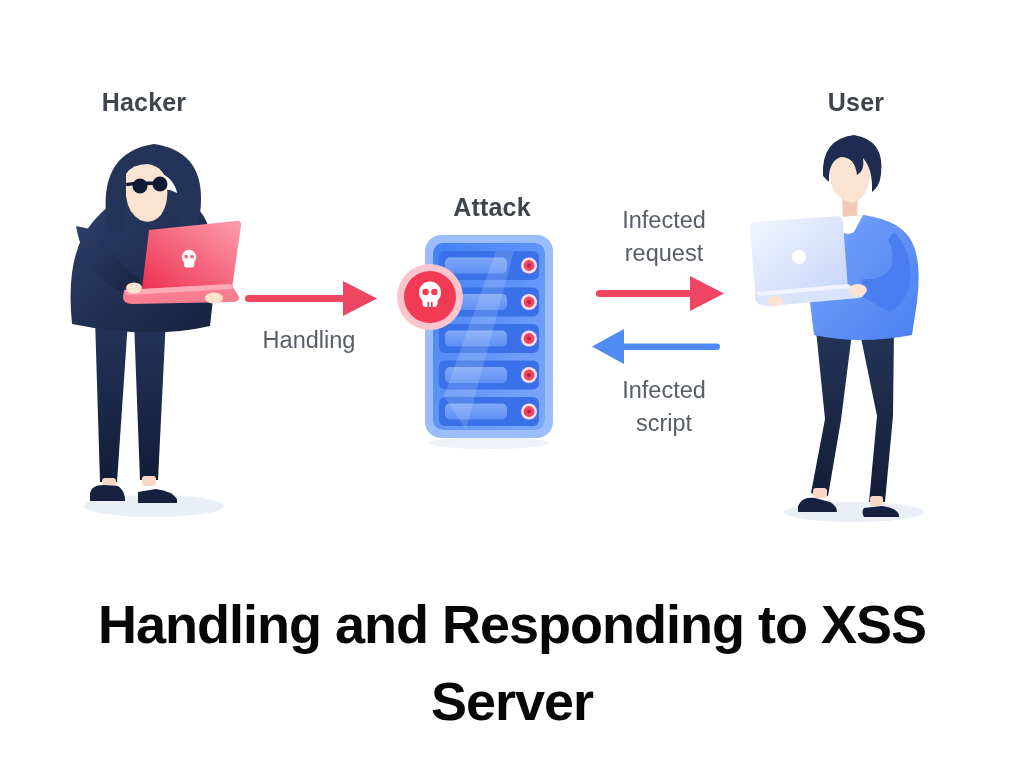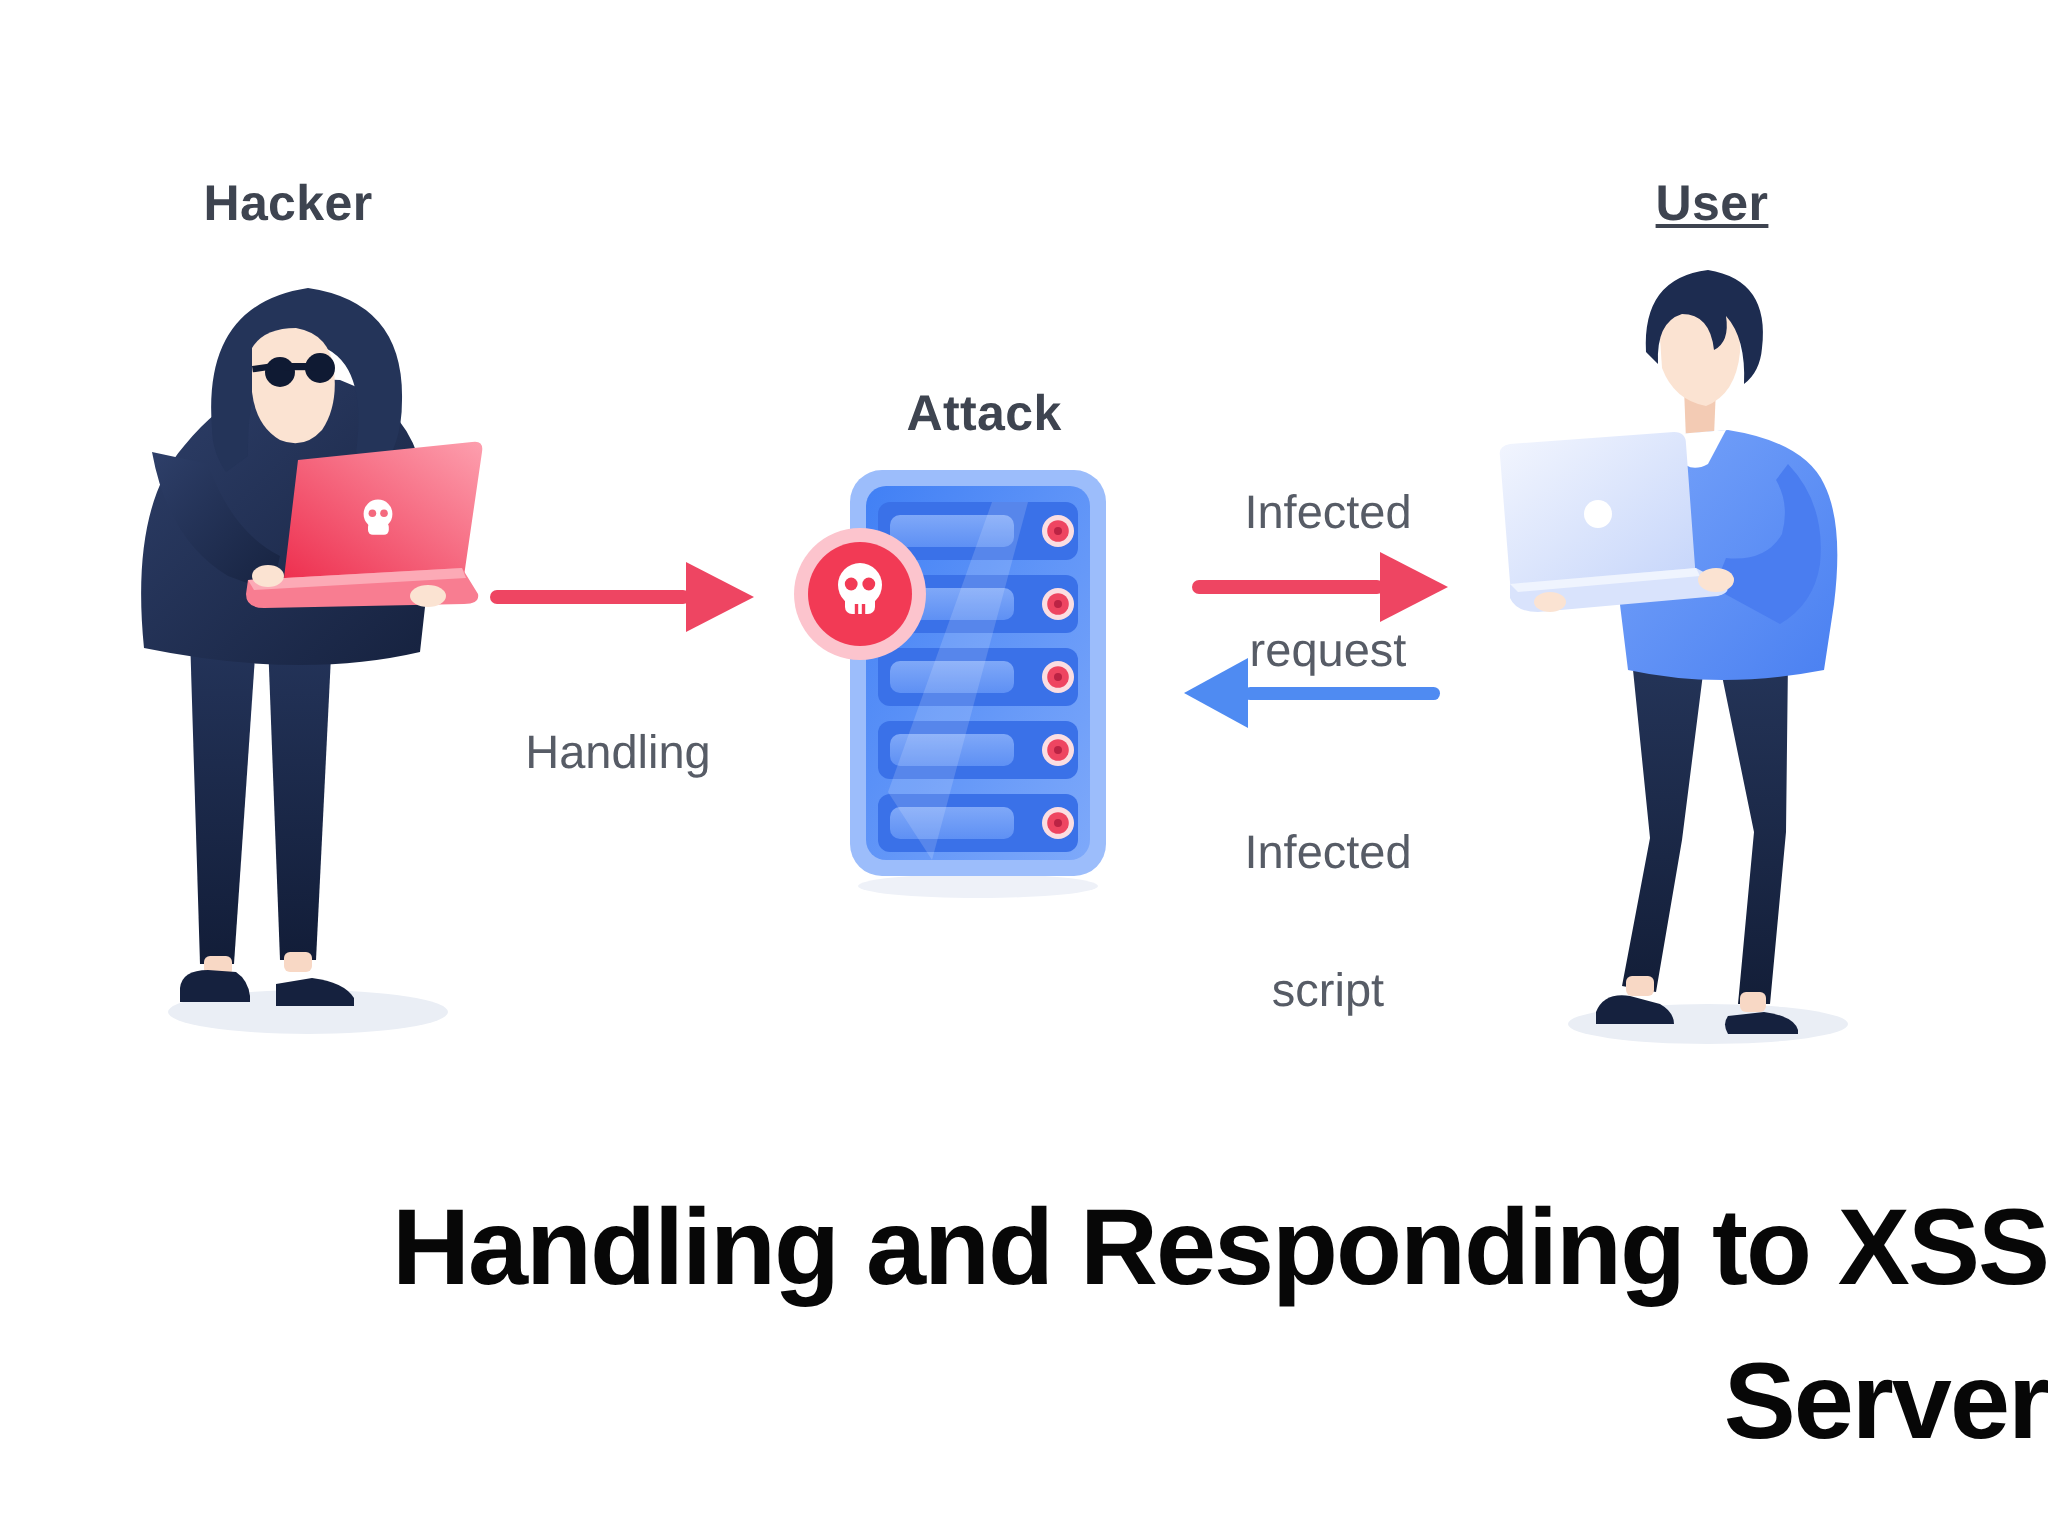--- a/index.html
+++ b/index.html
@@ -27,42 +27,42 @@
     letter-spacing: 0.2px;
   }
   .flow-label {
     position: absolute;
     width: 180px;
     text-align: center;
     font-size: 23.5px;
     line-height: 33px;
     color: var(--flow-label, #575c66);
   }
-  .flow-label span { display: block; margin-top: 36px; }
+  .flow-label span { display: block; }
   .main-title {
     position: absolute;
     left: 0;
     top: 586px;
     width: 1024px;
-    text-align: right;
+    text-align: center;
     font-size: 54px;
     line-height: 77px;
     font-weight: bold;
     letter-spacing: -1px;
     color: var(--title-text, #070707);
   }
 </style>
 </head>
 <body>
 
 <div class="stage">
 
   <div class="actor-label" style="left:64px; top:88px;">Hacker</div>
   <div class="actor-label" style="left:412px; top:193px;">Attack</div>
-  <div class="actor-label" style="left:776px; top:88px;text-decoration:underline;">User</div>
+  <div class="actor-label" style="left:776px; top:88px;">User</div>
 
   <svg class="abs" style="left:62px; top:128px;" width="190" height="395" viewBox="0 0 190 395">
     <defs>
       <linearGradient id="hk-navy" x1="0" y1="0" x2="1" y2="1">
         <stop offset="0" stop-color="#2e3f69"></stop>
           <stop offset="1" stop-color="#16223f"></stop>
       </linearGradient>
       <linearGradient id="hk-leg" x1="0" y1="0" x2="0" y2="1">
         <stop offset="0" stop-color="#24345a"></stop>
           <stop offset="1" stop-color="#121d38"></stop>

